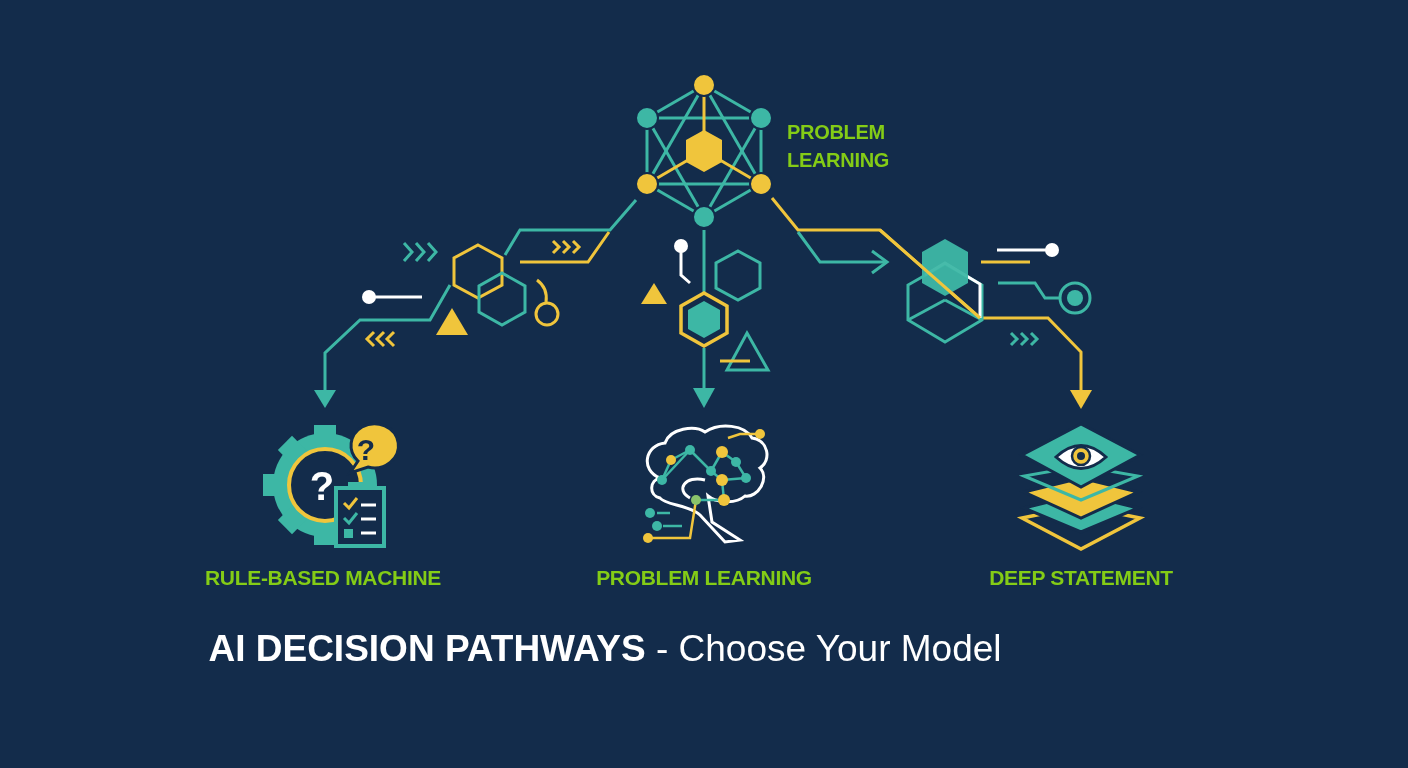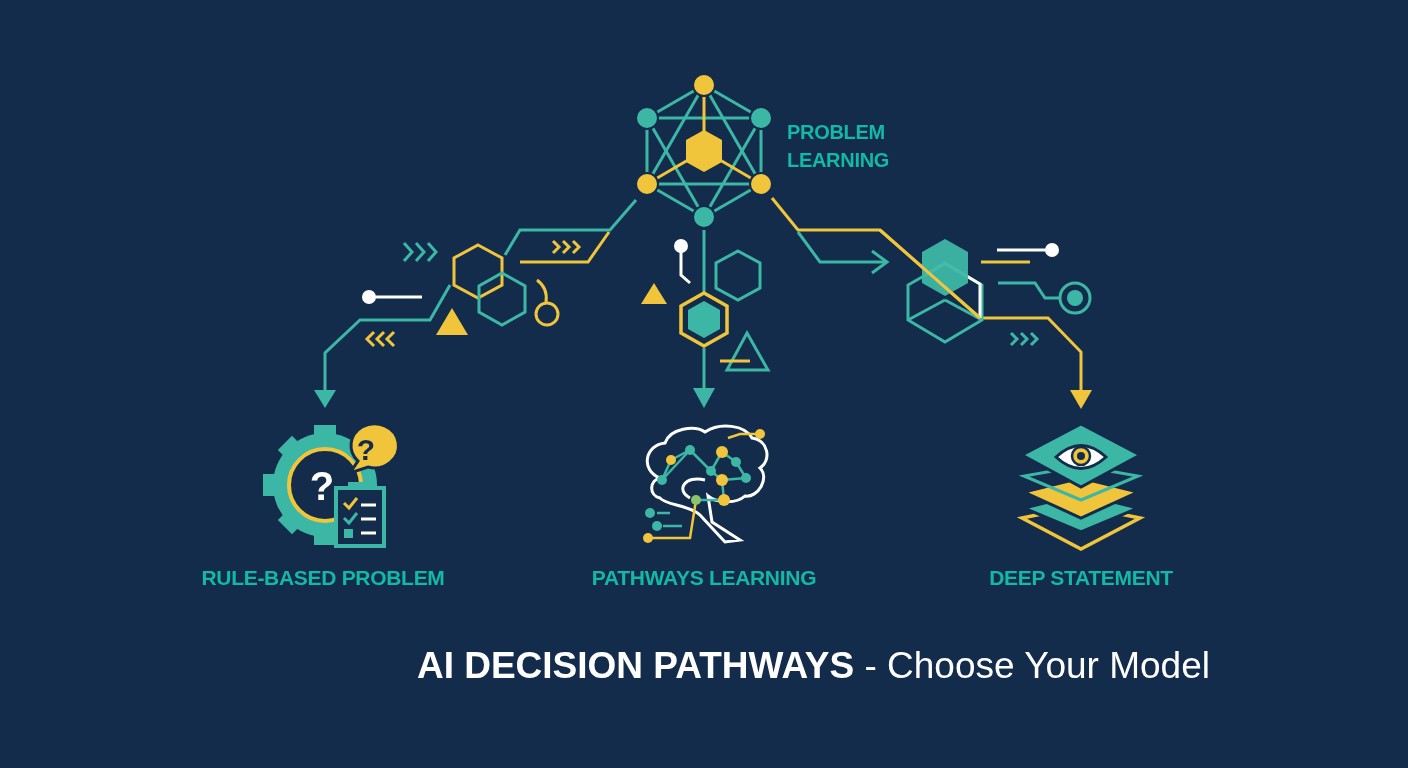--- a/index.html
+++ b/index.html
@@ -1,21 +1,21 @@
 <!DOCTYPE html>
 <html><head>
 <meta charset="utf-8">
 <style>
   html, body { margin:0; padding:0; }
   body { width:1408px; height:768px; background:#132c4b; overflow:hidden; position:relative; font-family:"Liberation Sans", sans-serif; }
   svg.art { position:absolute; left:0; top:0; }
-  .label { position:absolute; color:#14b8a6; font-weight:bold; font-family:"Liberation Sans", sans-serif; letter-spacing:-0.3px; }
+  .label { position:absolute; color:#84cc16; font-weight:bold; font-family:"Liberation Sans", sans-serif; letter-spacing:-0.3px; }
   .problem { left:787px; top:118px; font-size:20px; line-height:28px; }
   .pathlabel { top:566px; font-size:21px; white-space:nowrap; transform:translateX(-50%); }
-  .title { position:absolute; left:0; width:1210px; top:645px; text-align:right; color:#fff; font-size:37px; white-space:nowrap; }
+  .title { position:absolute; left:0; width:1210px; top:628px; text-align:center; color:#fff; font-size:37px; white-space:nowrap; }
   .title .bold { font-weight:bold; }
   .title .light { font-weight:normal; }
 </style>
 </head>
 <body>
 
 <svg class="art" width="1408" height="768" viewBox="0 0 1408 768">
 
   <g stroke-width="3" fill="none">
     <g stroke="#3db7a5">
@@ -184,19 +184,19 @@
     <circle cx="1081" cy="456" r="9" fill="#f0c53c" stroke="#132c4b" stroke-width="2.5"></circle>
     <circle cx="1081" cy="456" r="4" fill="#132c4b"></circle>
   </g>
 </svg>
 
 <div class="label problem">
   <div>PROBLEM</div>
   <div>LEARNING</div>
 </div>
 
-<div class="label pathlabel" style="left:323px">RULE-BASED PROBLEM</div>
-<div class="label pathlabel" style="left:704px">PATHWAYS LEARNING</div>
+<div class="label pathlabel" style="left:323px">RULE-BASED MACHINE</div>
+<div class="label pathlabel" style="left:704px">PROBLEM LEARNING</div>
 <div class="label pathlabel" style="left:1081px">DEEP STATEMENT</div>
 
 <div class="title">
   <span class="bold">AI DECISION PATHWAYS</span><span class="light"> - Choose Your Model</span>
 </div>
 
 </body></html>

